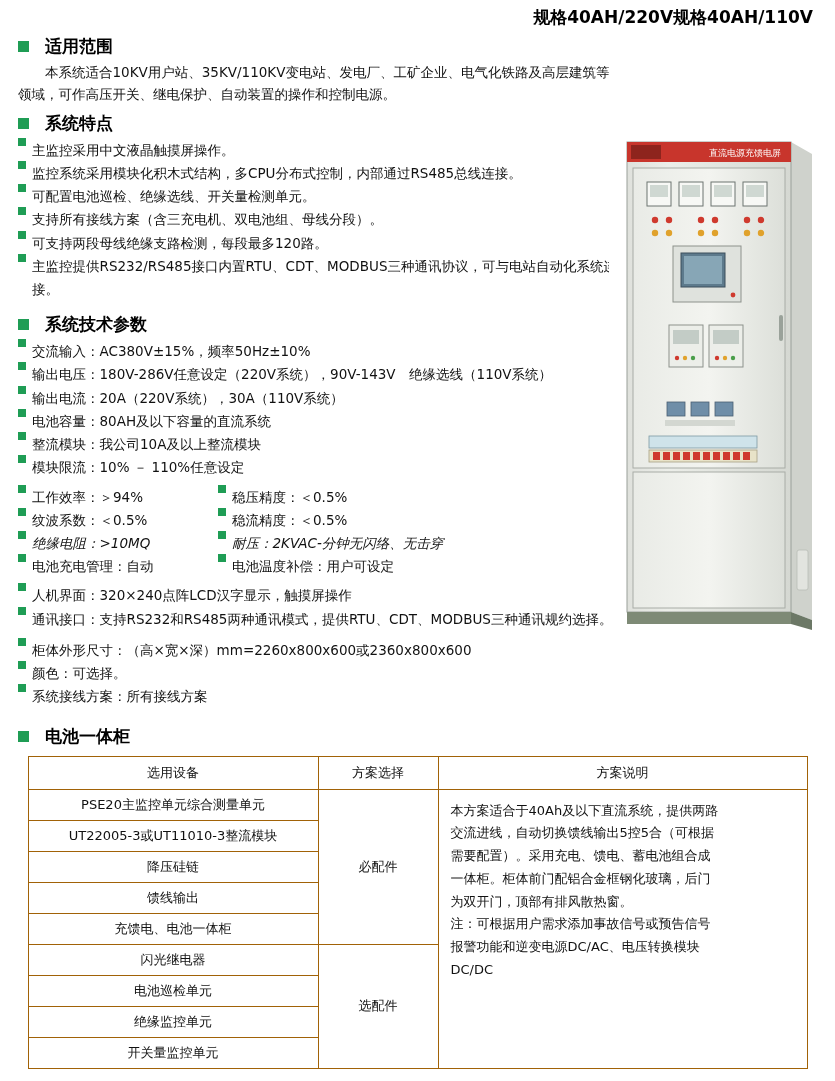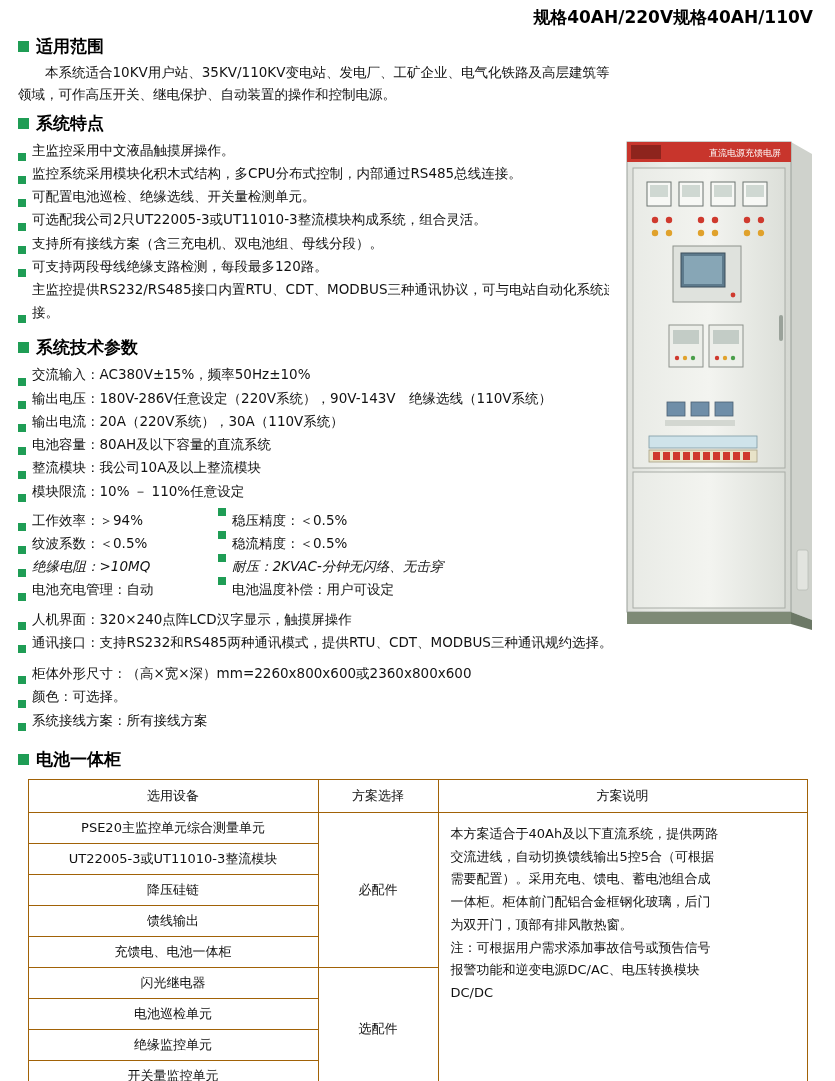--- a/index.html
+++ b/index.html
@@ -30,21 +30,21 @@
     padding-top: 6px;
     padding-right: 4px;
     color: #000;
   }
   h2.section {
     font-size: 17px;
     font-weight: bold;
     margin: 6px 0 4px 0;
     display: flex;
     align-items: center;
-    gap: 7px;
+    gap: 16px;
     color: #000;
   }
   .sq {
     display: inline-block;
     width: 11px;
     height: 11px;
     background: #1f9d55;
     flex: 0 0 auto;
   }
   .sq.sm {
@@ -65,21 +65,21 @@
   ul.bullets {
     list-style: none;
     margin: 0;
     padding: 0;
   }
   ul.bullets li {
     font-size: 13.5px;
     line-height: 1.72;
     color: #111;
     display: flex;
-    align-items: flex-end;
+    align-items: flex-start;
   }
   ul.bullets li .txt {
     display: inline-block;
   }
   .specs li {
     position: relative;
   }
   .two-col {
     display: flex;
   }
@@ -163,24 +163,20 @@
           <span class="sq sm"></span>
           <span class="txt">主监控采用中文液晶触摸屏操作。</span>
         </li>
       <li>
           <span class="sq sm"></span>
           <span class="txt">监控系统采用模块化积木式结构，多CPU分布式控制，内部通过RS485总线连接。</span>
         </li>
       <li>
           <span class="sq sm"></span>
           <span class="txt">可配置电池巡检、绝缘选线、开关量检测单元。</span>
-        </li>
-      <li>
-          <span class="sq sm"></span>
-          <span class="txt">可选配我公司2只UT22005-3或UT11010-3整流模块构成系统，组合灵活。</span>
         </li>
       <li>
           <span class="sq sm"></span>
           <span class="txt">支持所有接线方案（含三充电机、双电池组、母线分段）。</span>
         </li>
       <li>
           <span class="sq sm"></span>
           <span class="txt">可支持两段母线绝缘支路检测，每段最多120路。</span>
         </li>
       <li>

